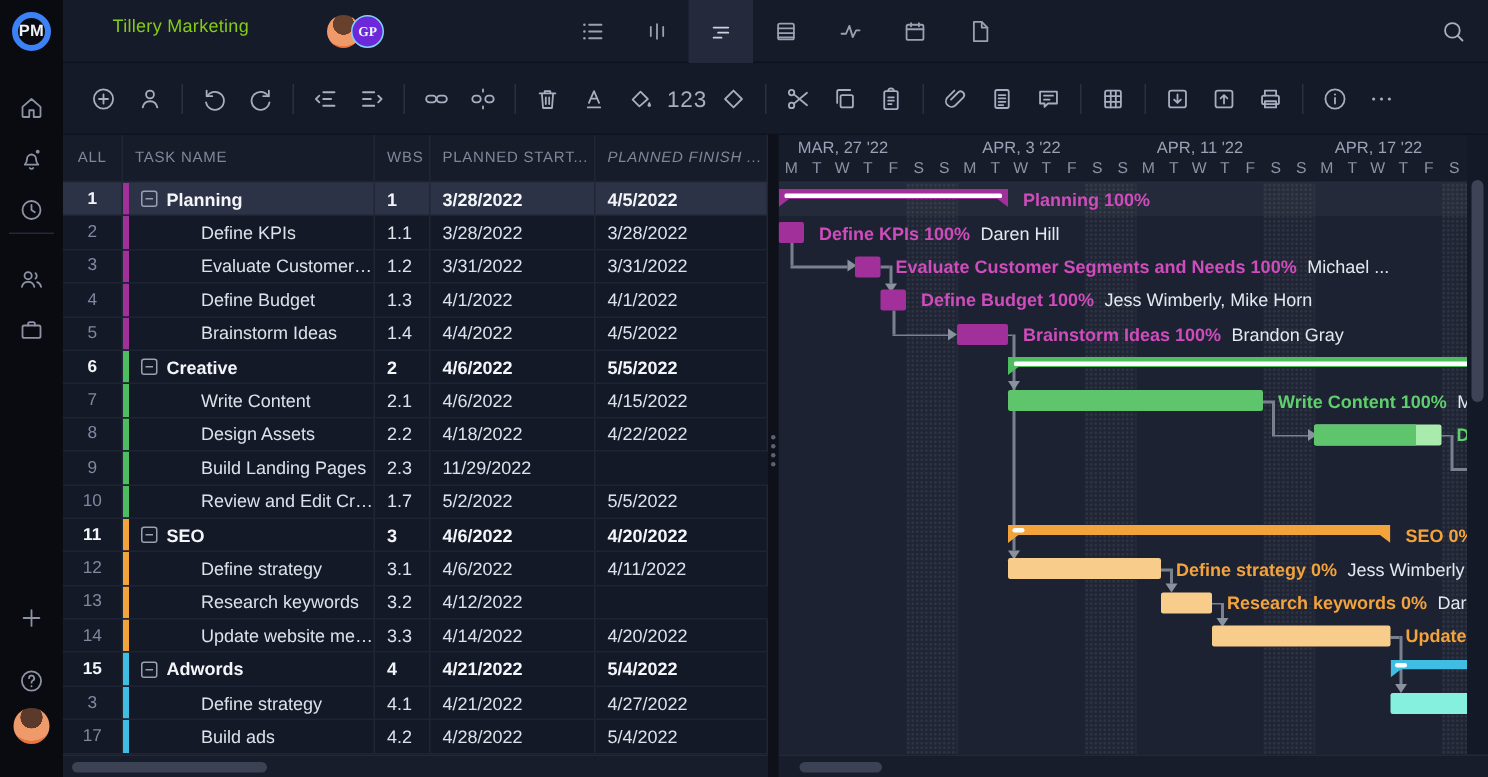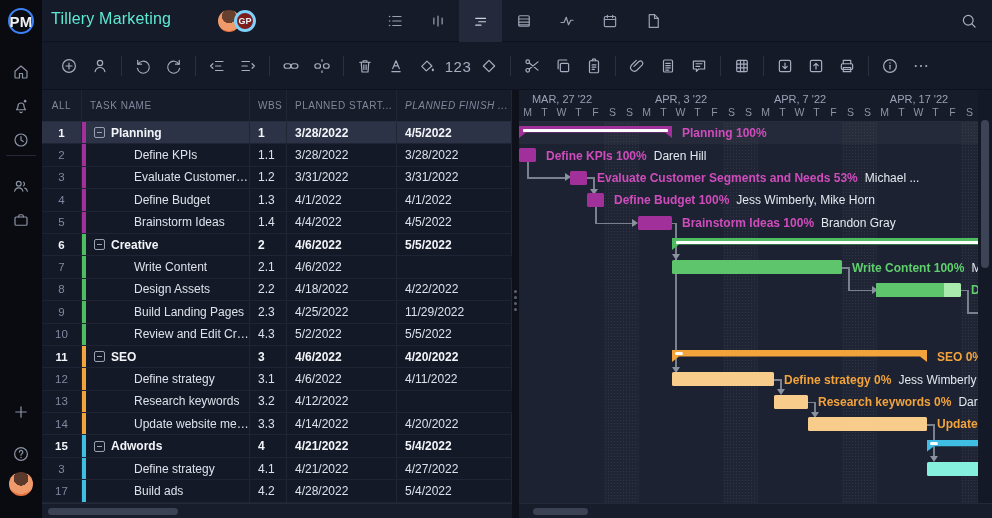--- a/index.html
+++ b/index.html
@@ -2,34 +2,34 @@
 <html><head>
 <meta charset="utf-8">
 <style>
   * { margin:0; padding:0; box-sizing:border-box; }
   html,body { background:#0a0b10; }
   body { font-family:"Liberation Sans", sans-serif; }
   #app { position:relative; width:992px; height:518px; overflow:hidden; background:#141927; color:#dde1ea; }
 
   
   #sidebar { position:absolute; left:0; top:0; width:42px; height:518px; background:#0a0b10; z-index:30; }
-  #logo { position:absolute; left:8px; top:8px; width:26px; height:26px; border:2px solid #3b82f6; border-radius:50%;
-          display:flex; align-items:center; justify-content:center; font-size:15px; font-weight:bold; color:#eef1f6; letter-spacing:.3px;}
+  #logo { position:absolute; left:8px; top:8px; width:26px; height:26px; border:4px solid #3b82f6; border-radius:50%;
+          display:flex; align-items:center; justify-content:center; font-size:11px; font-weight:bold; color:#eef1f6; letter-spacing:.3px;}
   .side-icon { position:absolute; left:0; width:42px; height:28px; display:flex; align-items:center; justify-content:center; color:#8b93a5; cursor:pointer; }
   .side-div { position:absolute; left:6px; width:30px; height:1px; background:#23283a; }
   #profile-avatar { position:absolute; left:9px; width:24px; height:24px; border-radius:50%;
       background:radial-gradient(circle at 50% 26%, #5b3a2c 0 34%, #ef9a6b 35% 72%, #e8733f 73%); }
 
   
   #topbar { position:absolute; left:42px; top:0; width:950px; height:42px; background:#161b29; border-bottom:1px solid #0e1220; z-index:20; }
-  #page-title { position:absolute; left:9px; top:10px; font-size:16px; color:#5eead4; letter-spacing:.2px; }
+  #page-title { position:absolute; left:33px; top:10px; font-size:12px; color:#84cc16; letter-spacing:.2px; }
   #avatars { position:absolute; left:176px; top:10px; display:flex; }
   .avatar { width:22px; height:22px; border-radius:50%; display:flex; align-items:center; justify-content:center; }
   .avatar.photo { background:radial-gradient(circle at 50% 28%, #67402e 0 36%, #f09a6a 37% 75%, #e7723e 76%); z-index:2; }
-  .avatar.initials { background:#7f1d1d; color:#eaf4fc; font-size:9px; font-weight:bold; margin-left:-6px; z-index:3; border:3px solid #7dd3fc; }
+  .avatar.initials { background:#6d28d9; color:#eaf4fc; font-size:9px; font-weight:bold; margin-left:-6px; z-index:3; border:1px solid #7dd3fc;font-family:Liberation Serif, serif; }
   #view-tabs { position:absolute; left:331px; top:0; height:42px; display:flex; }
   .view-tab { width:43px; height:42px; display:flex; align-items:center; justify-content:center; color:#9aa1b3; cursor:pointer; }
   .view-tab.sel { background:#242a3b; color:#cdd2dd; }
   #search-btn { position:absolute; left:906px; top:0; width:42px; height:42px; display:flex; align-items:center; justify-content:center; color:#aab0c0; cursor:pointer; }
 
   
   #toolbar { position:absolute; left:42px; top:43px; width:950px; height:47px; background:#151a28; border-bottom:1px solid #0e1220;
              display:flex; align-items:center; padding-left:14px; z-index:20; }
   .tool-btn { width:26px; height:26px; display:flex; align-items:center; justify-content:center; color:#a7aec0; cursor:pointer; border-radius:3px; }
   .tool-sep { width:1px; height:20px; background:#2a3040; margin:0 8px; }
@@ -465,48 +465,48 @@
             <div class="td">5/5/2022</div>
           </div>
           <div class="trow">
             <div class="td num">7</div>
             <div class="td name">
               <div class="strip" style="background: rgb(77, 189, 95);"></div>
               <span style="overflow: hidden; text-overflow: ellipsis;">Write Content</span>
             </div>
             <div class="td">2.1</div>
             <div class="td">4/6/2022</div>
+            <div class="td">4/15/2022</div>
           </div>
           <div class="trow">
             <div class="td num">8</div>
             <div class="td name">
               <div class="strip" style="background: rgb(77, 189, 95);"></div>
               <span style="overflow: hidden; text-overflow: ellipsis;">Design Assets</span>
             </div>
             <div class="td">2.2</div>
             <div class="td">4/18/2022</div>
             <div class="td">4/22/2022</div>
           </div>
           <div class="trow">
             <div class="td num">9</div>
             <div class="td name">
               <div class="strip" style="background: rgb(77, 189, 95);"></div>
               <span style="overflow: hidden; text-overflow: ellipsis;">Build Landing Pages</span>
             </div>
             <div class="td">2.3</div>
-            <div class="td">4/25/2022</div>
             <div class="td">11/29/2022</div>
           </div>
           <div class="trow">
             <div class="td num">10</div>
             <div class="td name">
               <div class="strip" style="background: rgb(77, 189, 95);"></div>
               <span style="overflow: hidden; text-overflow: ellipsis;">Review and Edit Cre...</span>
             </div>
-            <div class="td">4.3</div>
+            <div class="td">1.7</div>
             <div class="td">5/2/2022</div>
             <div class="td">5/5/2022</div>
           </div>
           <div class="trow parent">
             <div class="td num">11</div>
             <div class="td name parent">
               <div class="strip" style="background: rgb(242, 163, 60);"></div>
               <div class="collapse-box" style="display: inline-block;"></div>
               <span style="overflow: hidden; text-overflow: ellipsis;">SEO</span>
             </div>
@@ -582,21 +582,21 @@
     <div id="splitter">
       <span class="grip" style="top:200px"></span>
         <span class="grip" style="top:206px"></span>
       <span class="grip" style="top:212px"></span>
         <span class="grip" style="top:218px"></span>
     </div>
     <div id="gantt-pane">
       <div id="gantt-header">
           <span class="week-label" style="left: 43px;">MAR, 27 '22</span>
           <span class="week-label" style="left: 162px;">APR, 3 '22</span>
-          <span class="week-label" style="left: 281px;">APR, 7 '22</span>
+          <span class="week-label" style="left: 281px;">APR, 11 '22</span>
           <span class="week-label" style="left: 400px;">APR, 17 '22</span>
           <span class="day-letter" style="left: 0px;">M</span>
           <span class="day-letter" style="left: 17px;">T</span>
           <span class="day-letter" style="left: 34px;">W</span>
           <span class="day-letter" style="left: 51px;">T</span>
           <span class="day-letter" style="left: 68px;">F</span>
           <span class="day-letter" style="left: 85px;">S</span>
           <span class="day-letter" style="left: 102px;">S</span>
           <span class="day-letter" style="left: 119px;">M</span>
           <span class="day-letter" style="left: 136px;">T</span>
@@ -663,21 +663,21 @@
           <div class="glabel" style="left: 163px; top: 0px;">
             <b style="color: rgb(207, 76, 188);">Planning  100%</b>
           </div>
           <div class="gbar" style="left: 0px; top: 26.4px; width: 17px; background: rgb(162, 48, 155);"></div>
           <div class="glabel" style="left: 27px; top: 22.4px; justify-content: flex-end;">
             <b style="color: rgb(207, 76, 188);">Define KPIs  100%</b>
             <span class="assignee">Daren Hill</span>
           </div>
           <div class="gbar" style="left: 51px; top: 48.8px; width: 17px; background: rgb(162, 48, 155);"></div>
           <div class="glabel" style="left: 78px; top: 44.8px;">
-            <b style="color: rgb(207, 76, 188);">Evaluate Customer Segments and Needs  53%</b>
+            <b style="color: rgb(207, 76, 188);">Evaluate Customer Segments and Needs  100%</b>
             <span class="assignee">Michael ...</span>
           </div>
           <div class="gbar" style="left: 68px; top: 71.2px; width: 17px; background: rgb(162, 48, 155);"></div>
           <div class="glabel" style="left: 95px; top: 67.2px;">
             <b style="color: rgb(207, 76, 188);">Define Budget  100%</b>
             <span class="assignee">Jess Wimberly, Mike Horn</span>
           </div>
           <div class="gbar" style="left: 119px; top: 93.6px; width: 34px; background: rgb(162, 48, 155);"></div>
           <div class="glabel" style="left: 163px; top: 89.6px;">
             <b style="color: rgb(207, 76, 188);">Brainstorm Ideas  100%</b>

